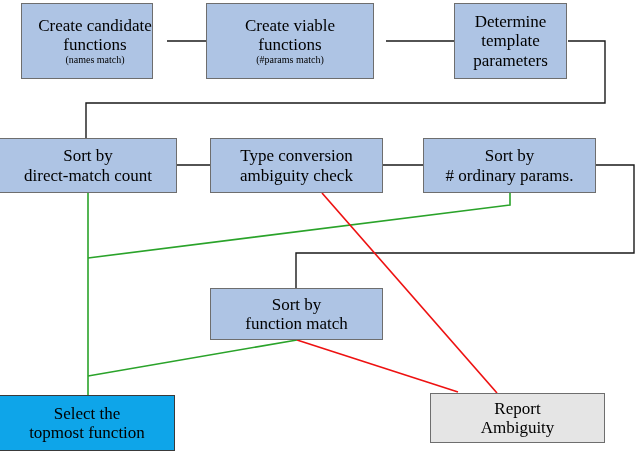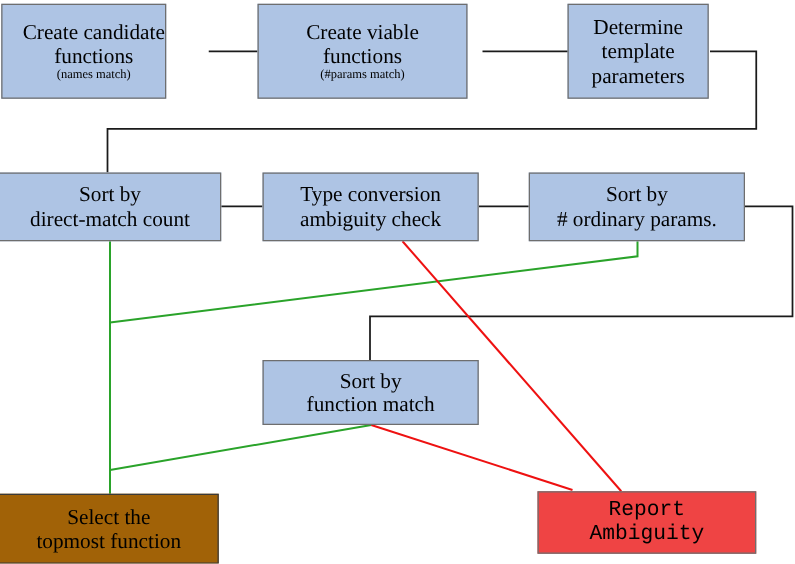--- a/index.html
+++ b/index.html
@@ -33,27 +33,26 @@
     text-align: center;
     color: #000000;
     line-height: 1.12;
     z-index: 5;
   }
   .node.blue {
     background: #aec4e4;
     border-color: #6e6e6e;
   }
   .node.green {
-    background: #a16207;
+    background: #0ea5e9;
     border-color: #3a3a3a;
   }
   .node.red {
-    background: #ef4444;
+    background: #e5e5e5;
     border-color: #6e6e6e;
-    font-family: Liberation Mono, monospace;
   }
   .node-line {
     display: block;
     white-space: nowrap;
   }
   .l-main {
     font-size: 17px;
   }
   .l-sub {
     font-size: 10px;
@@ -69,21 +68,21 @@
       <polyline points="568,41 605,41 605,103 86,103 86,138" fill="none" stroke="#1a1a1a" stroke-width="1.4" stroke-linejoin="miter" stroke-linecap="butt"></polyline>
       <polyline points="177,165 210,165" fill="none" stroke="#1a1a1a" stroke-width="1.4" stroke-linejoin="miter" stroke-linecap="butt"></polyline>
       <polyline points="383,165 423,165" fill="none" stroke="#1a1a1a" stroke-width="1.4" stroke-linejoin="miter" stroke-linecap="butt"></polyline>
       <polyline points="596,165 634,165 634,253 296,253 296,288" fill="none" stroke="#1a1a1a" stroke-width="1.4" stroke-linejoin="miter" stroke-linecap="butt"></polyline>
       <polyline points="88,193 88,395" fill="none" stroke="#2aa32a" stroke-width="1.6" stroke-linejoin="miter" stroke-linecap="butt"></polyline>
       <polyline points="510,193 510,205 88,258" fill="none" stroke="#2aa32a" stroke-width="1.6" stroke-linejoin="miter" stroke-linecap="butt"></polyline>
       <polyline points="297,340 88,376" fill="none" stroke="#2aa32a" stroke-width="1.6" stroke-linejoin="miter" stroke-linecap="butt"></polyline>
       <polyline points="322,193 497,393" fill="none" stroke="#ee1111" stroke-width="1.6" stroke-linejoin="miter" stroke-linecap="butt"></polyline>
       <polyline points="297,340 458,392" fill="none" stroke="#ee1111" stroke-width="1.6" stroke-linejoin="miter" stroke-linecap="butt"></polyline>
     </svg>
-<div class="node blue" style="left: 1px; top: 3px; width: 132px; height: 76px; padding-left: 16px;">
+<div class="node blue" style="left: 21px; top: 3px; width: 132px; height: 76px; padding-left: 16px;">
       <span class="node-line l-main">Create candidate</span>
       <span class="node-line l-main">functions</span>
       <span class="node-line l-sub">(names match)</span>
     </div>
     <div class="node blue" style="left: 206px; top: 3px; width: 168px; height: 76px;">
       <span class="node-line l-main">Create viable</span>
       <span class="node-line l-main">functions</span>
       <span class="node-line l-sub">(#params match)</span>
     </div>
     <div class="node blue" style="left: 454px; top: 3px; width: 113px; height: 76px;">

